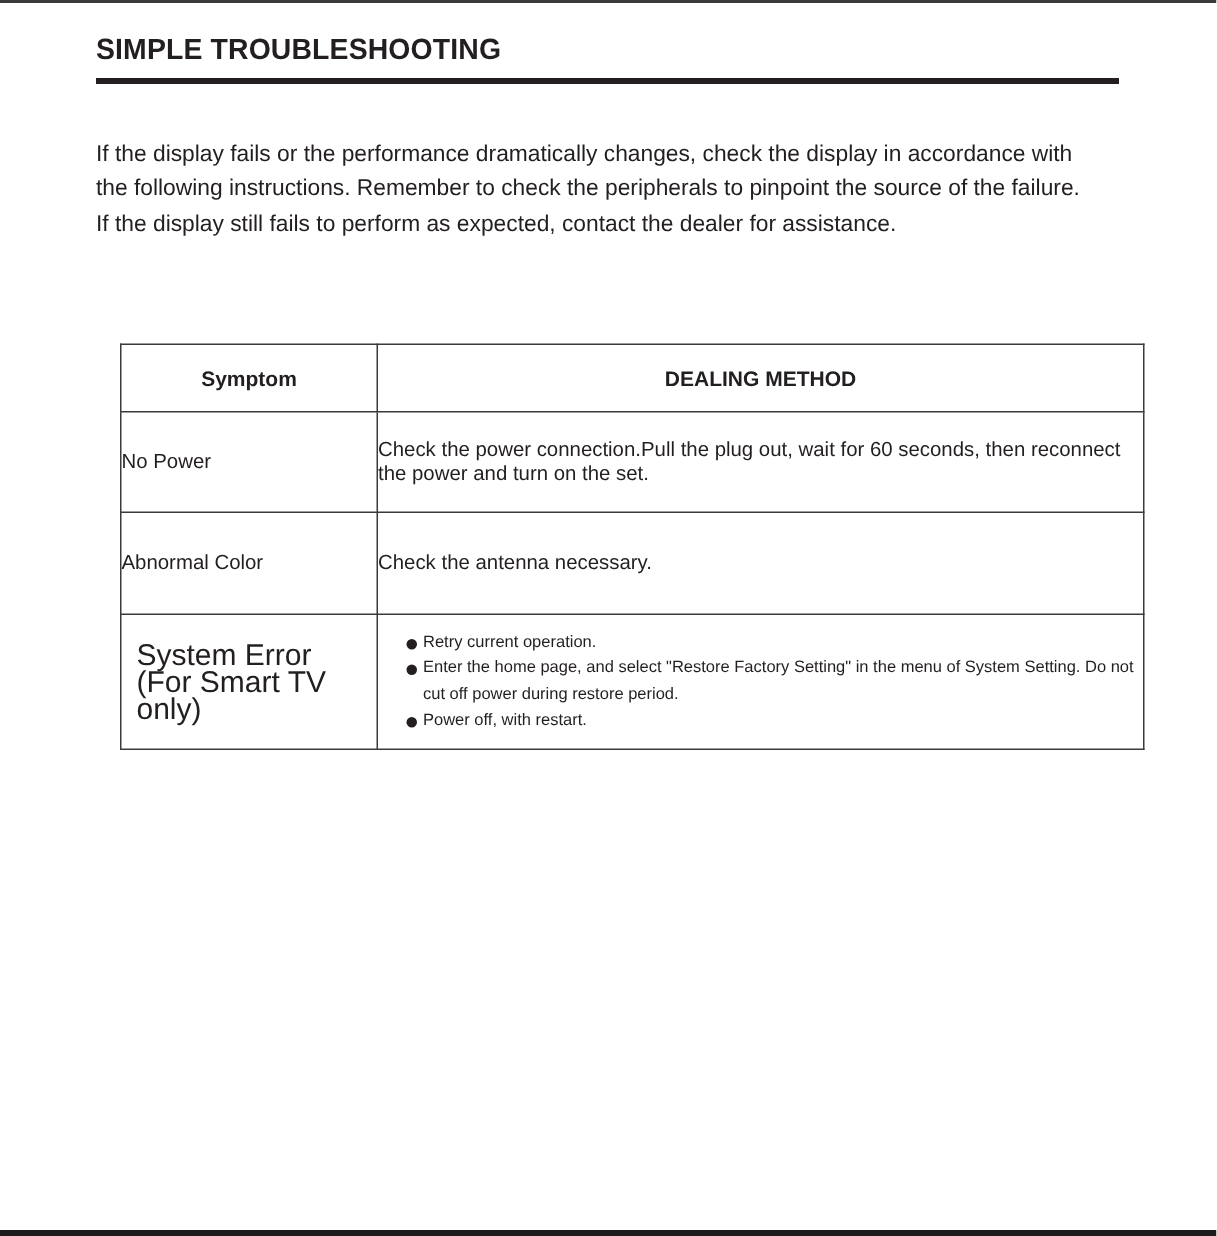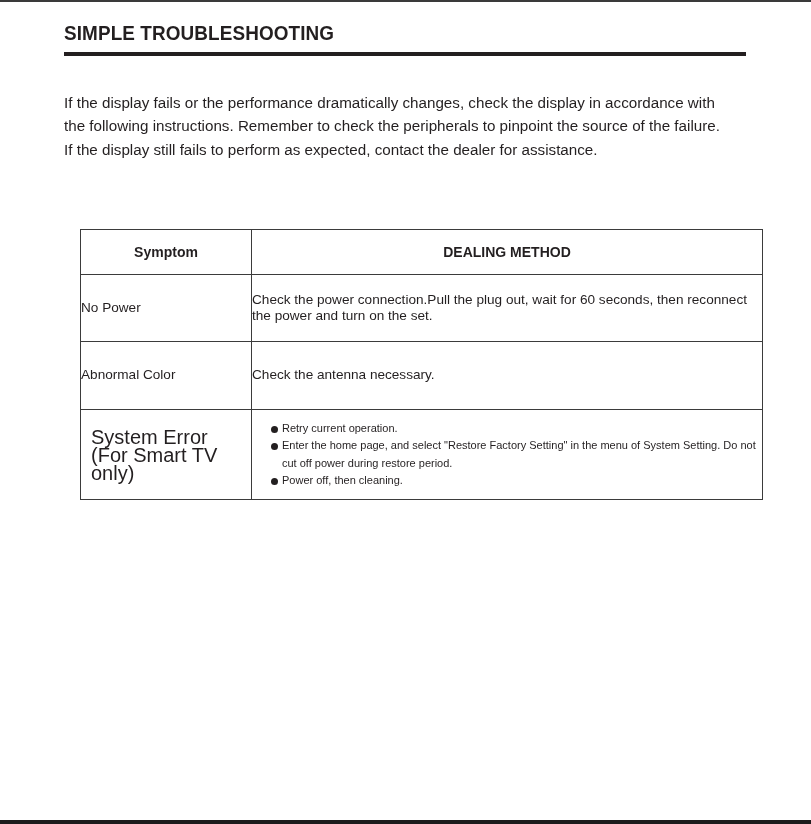--- a/index.html
+++ b/index.html
@@ -146,21 +146,21 @@
           <li>
             <span class="dot"></span>
             <span>Retry current operation.</span>
           </li>
           <li>
             <span class="dot"></span>
             <span>Enter the home page, and select "Restore Factory Setting" in the menu of System Setting. Do not cut off power during restore period.</span>
           </li>
           <li>
             <span class="dot"></span>
-            <span>Power off, then cleaning.</span>
+            <span>Power off, with restart.</span>
           </li>
         </ul>
       </td>
     </tr>
   </tbody>
 </table>
 
 <div class="bottom-rule"></div>
 
 </body></html>

